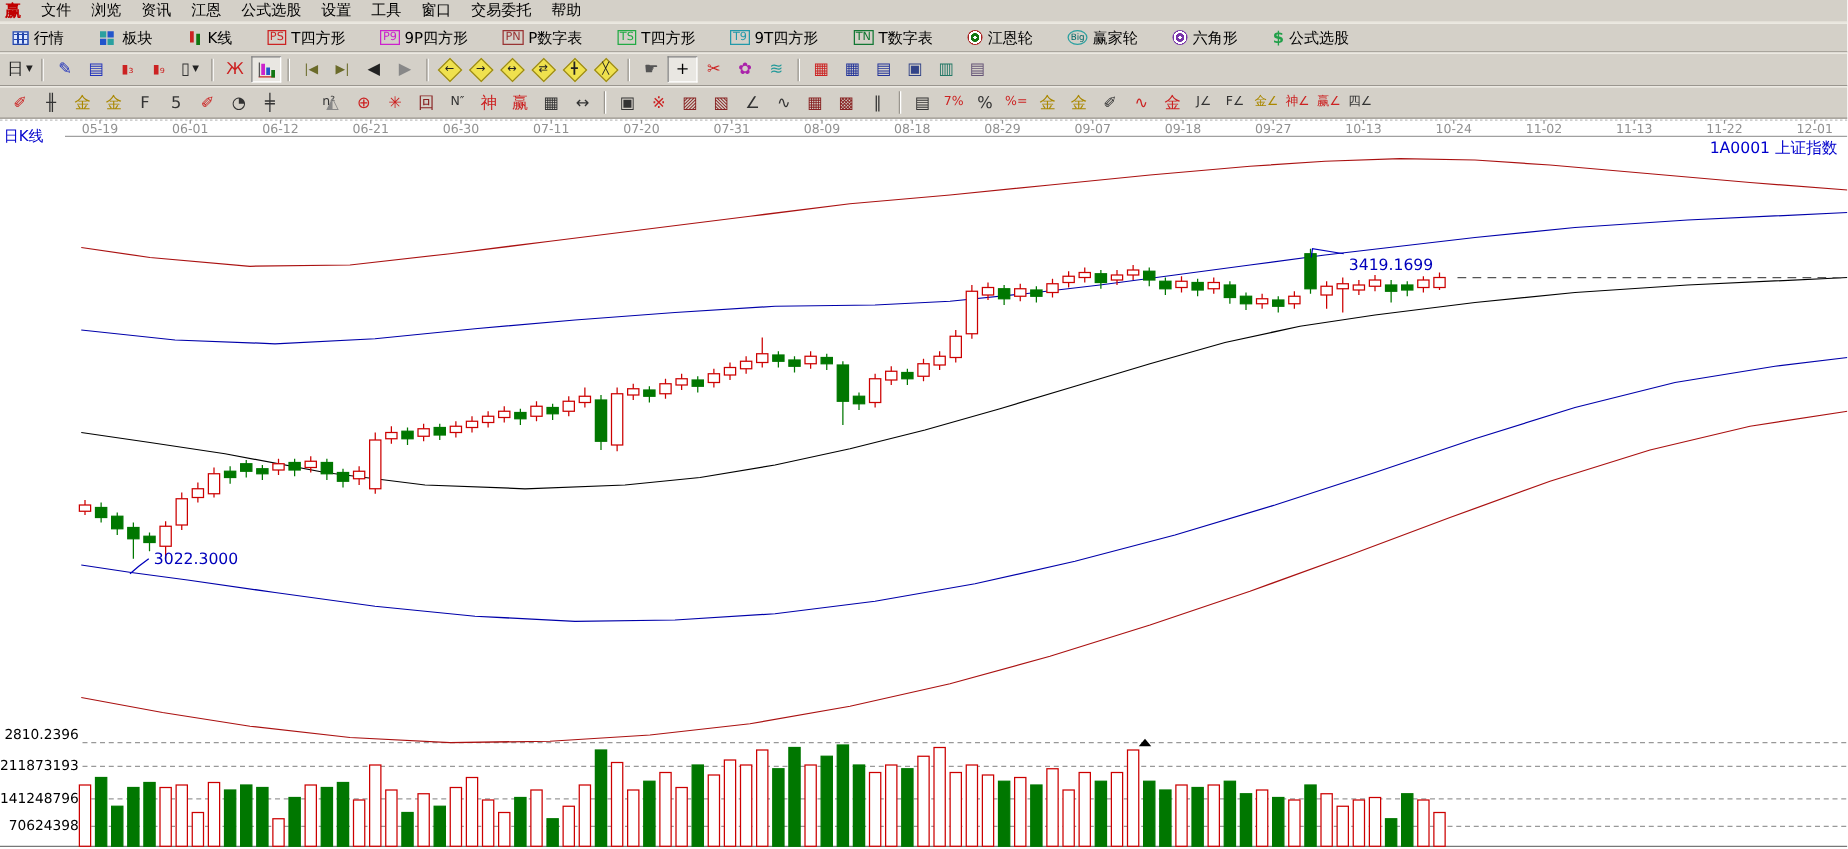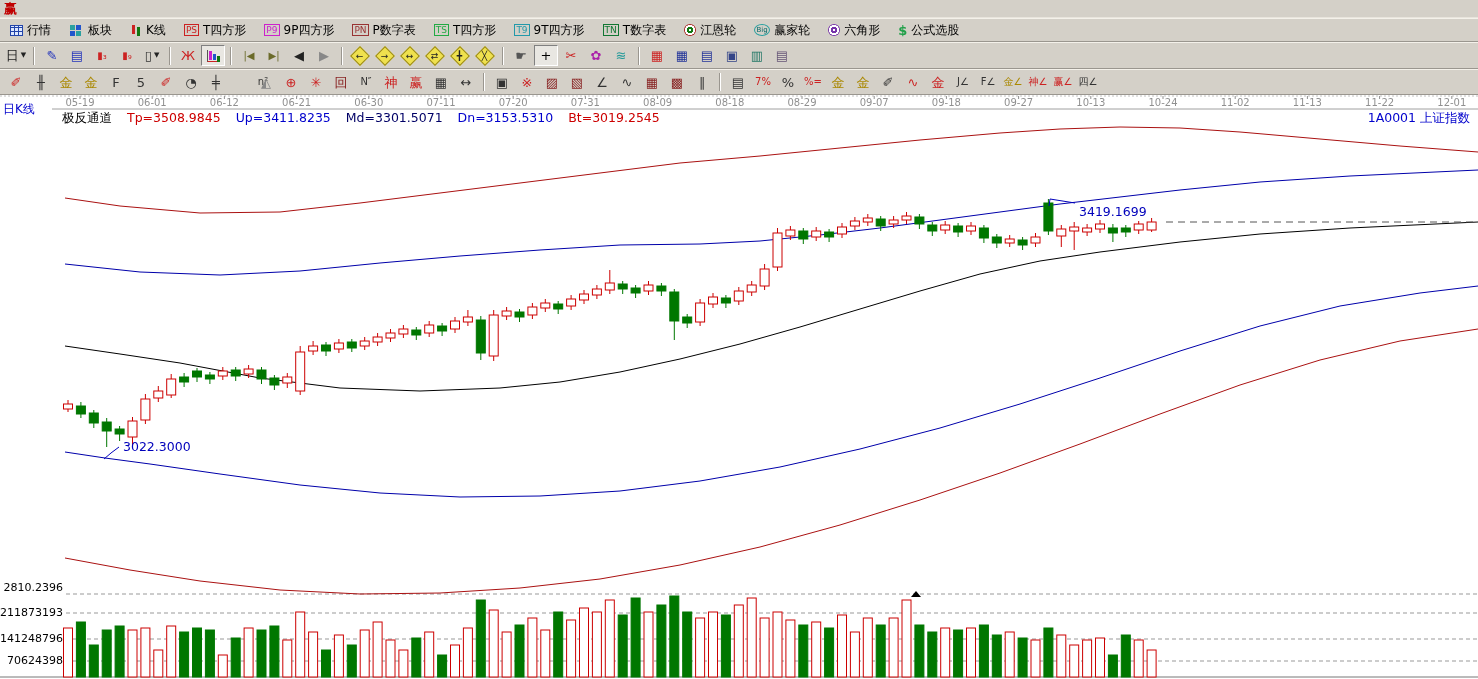--- a/index.html
+++ b/index.html
@@ -9,21 +9,21 @@
 
   
   .menubar { position:relative; z-index:2; height:18px; display:flex; align-items:center;
     background:#d4d0c8; padding-left:4px; border-bottom:1px solid #e8e4dc; }
   .logo { color:#c00000; font-weight:bold; font-size:13px; margin-right:8px; }
   .menu-item { font-size:12px; color:#000; padding:1px 8px; cursor:default; }
 
   .toolbar { position:relative; z-index:2; display:flex; align-items:center;
     background:#d4d0c8; border-top:1px solid #f4f1ea; border-bottom:1px solid #9a968f;
     padding:0 4px; }
-  .tb2 { height:24px; gap:6px;align-items:center; }
+  .tb2 { height:24px; gap:16px;align-items:center; }
   .tb3 { height:27px; gap:1px; }
   .tb4 { height:26px; gap:1px; }
 
   .tb2-item { display:flex; align-items:center; gap:4px; font-size:12px; padding:2px 6px; cursor:default; }
   .badge { display:inline-block; font-size:9px; font-weight:normal; line-height:10px;
     padding:0 1px; border:1px solid currentColor; }
 
   .sep { width:2px; height:18px; border-left:1px solid #9a968f; border-right:1px solid #fff; margin:0 4px; }
 
   .btn { width:24px; height:21px; display:flex; align-items:center; justify-content:center;
@@ -64,20 +64,32 @@
   #titleRow { left:62px; top:110px; font-size:12.5px; display:flex; gap:15px; white-space:nowrap; }
   #symbolLabel { right:8px; top:110px; color:#0000cc; font-size:12.5px; }
 </style>
 </head>
 <body>
 
 <div class="app">
 
   <div class="menubar">
     <span class="logo">赢</span>
+    <nav id="menus" style="display:flex">
+        <span class="menu-item">文件</span>
+        <span class="menu-item">浏览</span>
+        <span class="menu-item">资讯</span>
+        <span class="menu-item">江恩</span>
+        <span class="menu-item">公式选股</span>
+        <span class="menu-item">设置</span>
+        <span class="menu-item">工具</span>
+        <span class="menu-item">窗口</span>
+        <span class="menu-item">交易委托</span>
+        <span class="menu-item">帮助</span>
+      </nav>
   </div>
 
   <div class="toolbar tb2" id="tb2">
       <div class="tb2-item">
         <span class="ic quote-table-icon"></span>
         <span>行情</span>
       </div>
       <div class="tb2-item">
         <span class="ic blocks-icon"></span>
         <span>板块</span>
@@ -698,23 +710,15 @@
       <polygon points="911,597 921,597 916,591" fill="#000000"></polygon>
       <g>
         <polyline points="1049,206 1050,199 1075,203" fill="none" stroke="#0000bb"></polyline>
         <text x="1079" y="216" font-size="12.5" fill="#0000bb">3419.1699</text>
         <polyline points="104,459 111,453 119,447" fill="none" stroke="#0000bb"></polyline>
         <text x="123" y="451" font-size="12.5" fill="#0000bb">3022.3000</text>
       </g>
     </svg>
 
   <div class="overlay" id="periodLabel">日K线</div>
-  <div class="overlay" id="titleRow">
-      <span>极反通道</span>
-      <span style="color: rgb(204, 0, 0);">Tp=3508.9845</span>
-      <span style="color: rgb(0, 0, 204);">Up=3411.8235</span>
-      <span style="color: rgb(0, 0, 102);">Md=3301.5071</span>
-      <span style="color: rgb(0, 0, 204);">Dn=3153.5310</span>
-      <span style="color: rgb(204, 0, 0);">Bt=3019.2545</span>
-    </div>
   <div class="overlay" id="symbolLabel">1A0001 上证指数</div>
 
 </div>
 
 </body></html>

